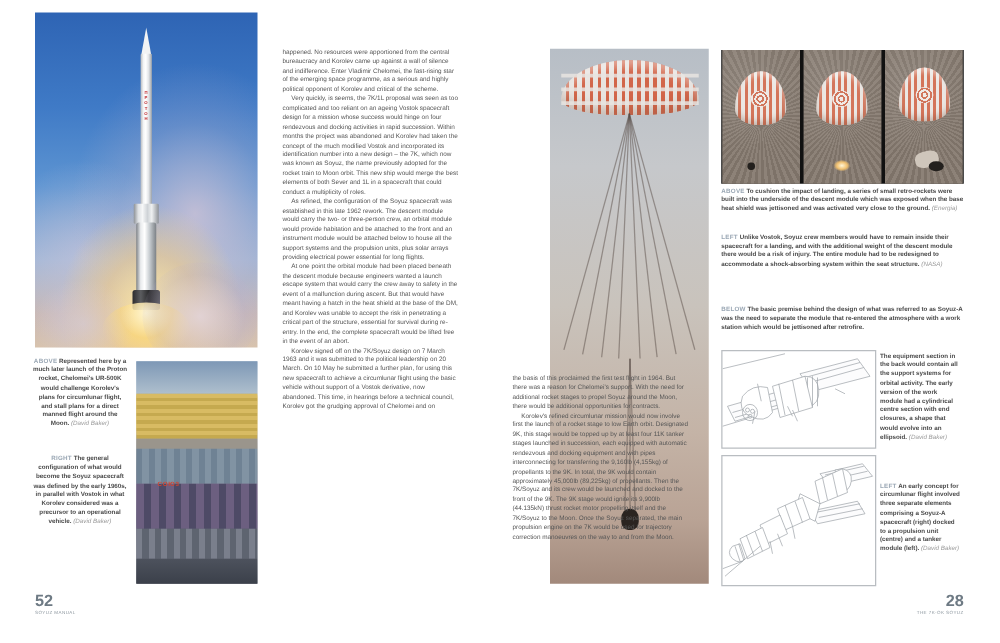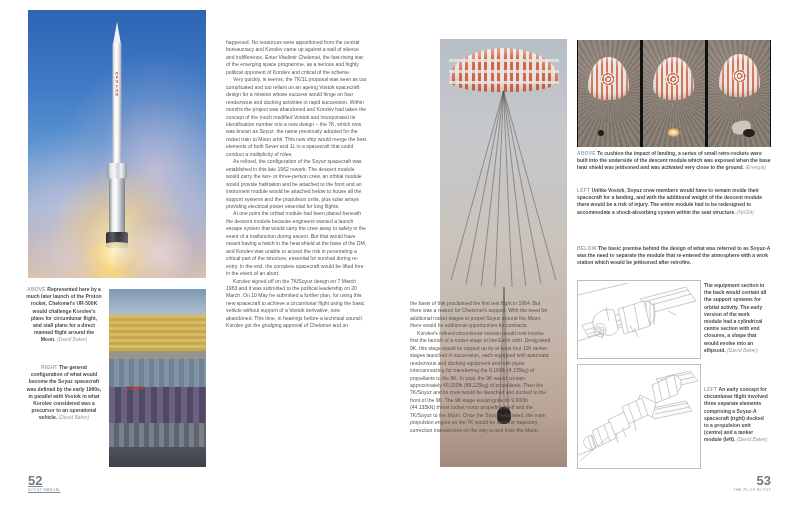--- a/index.html
+++ b/index.html
@@ -107,21 +107,21 @@
   </div>
 
   <div class="body-col" style="left:226px;top:39px;width:142px;">
     <p>happened. No resources were apportioned from the central bureaucracy and Korolev came up against a wall of silence and indifference. Enter Vladimir Chelomei, the fast-rising star of the emerging space programme, as a serious and highly political opponent of Korolev and critical of the scheme.</p>
     <p class="ind">Very quickly, is seems, the 7K/1L proposal was seen as too complicated and too reliant on an ageing Vostok spacecraft design for a mission whose success would hinge on four rendezvous and docking activities in rapid succession. Within months the project was abandoned and Korolev had taken the concept of the much modified Vostok and incorporated its identification number into a new design – the 7K, which now was known as Soyuz, the name previously adopted for the rocket train to Moon orbit. This new ship would merge the best elements of both Sever and 1L in a spacecraft that could conduct a multiplicity of roles.</p>
     <p class="ind">As refined, the configuration of the Soyuz spacecraft was established in this late 1962 rework. The descent module would carry the two- or three-person crew, an orbital module would provide habitation and be attached to the front and an instrument module would be attached below to house all the support systems and the propulsion units, plus solar arrays providing electrical power essential for long flights.</p>
     <p class="ind">At one point the orbital module had been placed beneath the descent module because engineers wanted a launch escape system that would carry the crew away to safety in the event of a malfunction during ascent. But that would have meant having a hatch in the heat shield at the base of the DM, and Korolev was unable to accept the risk in penetrating a critical part of the structure, essential for survival during re-entry. In the end, the complete spacecraft would be lifted free in the event of an abort.</p>
     <p class="ind">Korolev signed off on the 7K/Soyuz design on 7 March 1963 and it was submitted to the political leadership on 20 March. On 10 May he submitted a further plan, for using this new spacecraft to achieve a circumlunar flight using the basic vehicle without support of a Vostok derivative, now abandoned. This time, in hearings before a technical council, Korolev got the grudging approval of Chelomei and on</p>
   </div>
 
-  <div class="folio" style="left:28px;top:474px;text-decoration:underline;">
+  <div class="folio" style="left:28px;top:474px;">
     <div class="num">52</div>
     <div class="lbl">SOYUZ MANUAL</div>
   </div>
 
   <div class="img" id="chute" style="left:440px;top:39px;width:127px;height:428px;">
     <div class="canopy" style="top:9px;width:110px;height:44px;">
       <div class="band" style="top:11px;height:3.2px;"></div>
       <div class="band" style="top:22px;height:3.2px;"></div>
       <div class="band" style="top:33px;height:3.2px;"></div>
     </div>
@@ -231,17 +231,17 @@
   <div class="cap" style="left:704px;top:386px;width:64px;">
     <p><span class="kw">LEFT</span><span> An early concept for circumlunar flight involved three separate elements comprising a Soyuz-A spacecraft (right) docked to a propulsion unit (centre) and a tanker module (left).</span> <span class="src">(David Baker)</span></p>
   </div>
 
   <div class="body-col" style="left:410px;top:300px;width:142px;">
     <p>the basis of this proclaimed the first test flight in 1964. But there was a reason for Chelomei's support. With the need for additional rocket stages to propel Soyuz around the Moon, there would be additional opportunities for contracts.</p>
     <p class="ind">Korolev's refined circumlunar mission would now involve first the launch of a rocket stage to low Earth orbit. Designated 9K, this stage would be topped up by at least four 11K tanker stages launched in succession, each equipped with automatic rendezvous and docking equipment and with pipes interconnecting for transferring the 9,160lb (4,155kg) of propellants to the 9K. In total, the 9K would contain approximately 45,000lb (89,225kg) of propellants. Then the 7K/Soyuz and its crew would be launched and docked to the front of the 9K. The 9K stage would ignite its 9,900lb (44.135kN) thrust rocket motor propelling itself and the 7K/Soyuz to the Moon. Once the Soyuz separated, the main propulsion engine on the 7K would be used for trajectory correction manoeuvres on the way to and from the Moon.</p>
   </div>
 
   <div class="folio right" style="left:660px;top:474px;width:111px;">
-    <div class="num">53</div>
+    <div class="num">28</div>
     <div class="lbl">THE 7K-OK SOYUZ</div>
   </div>
 
 </div>
 
 </body></html>

